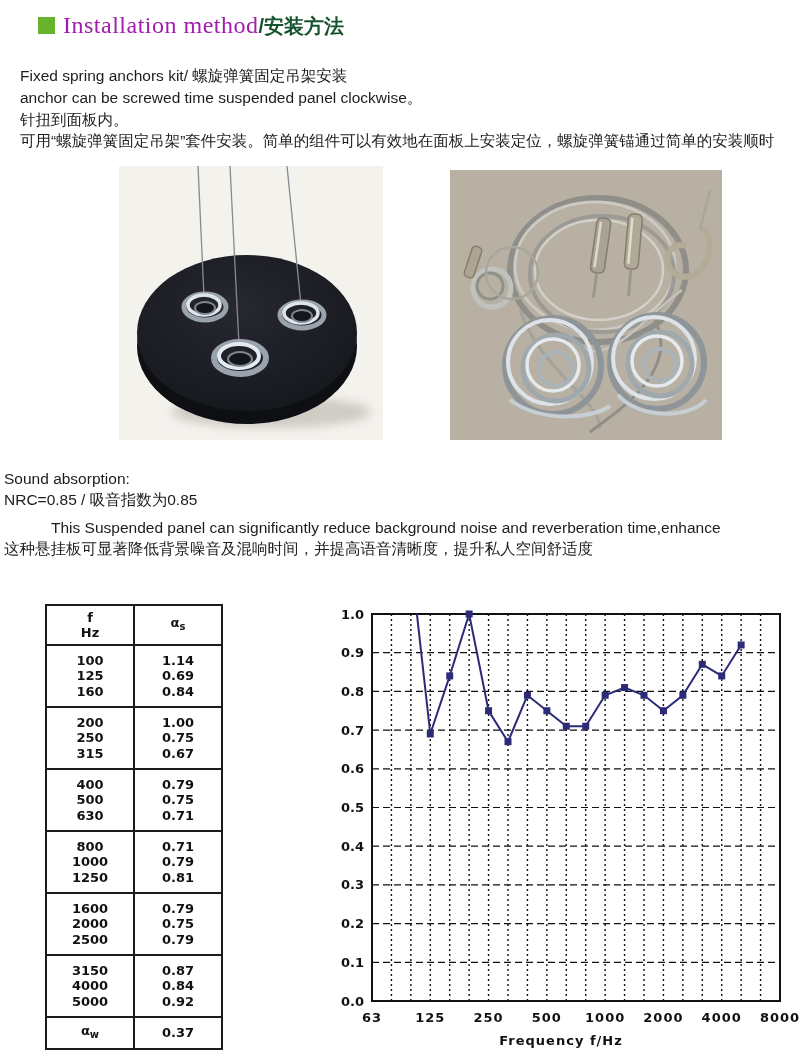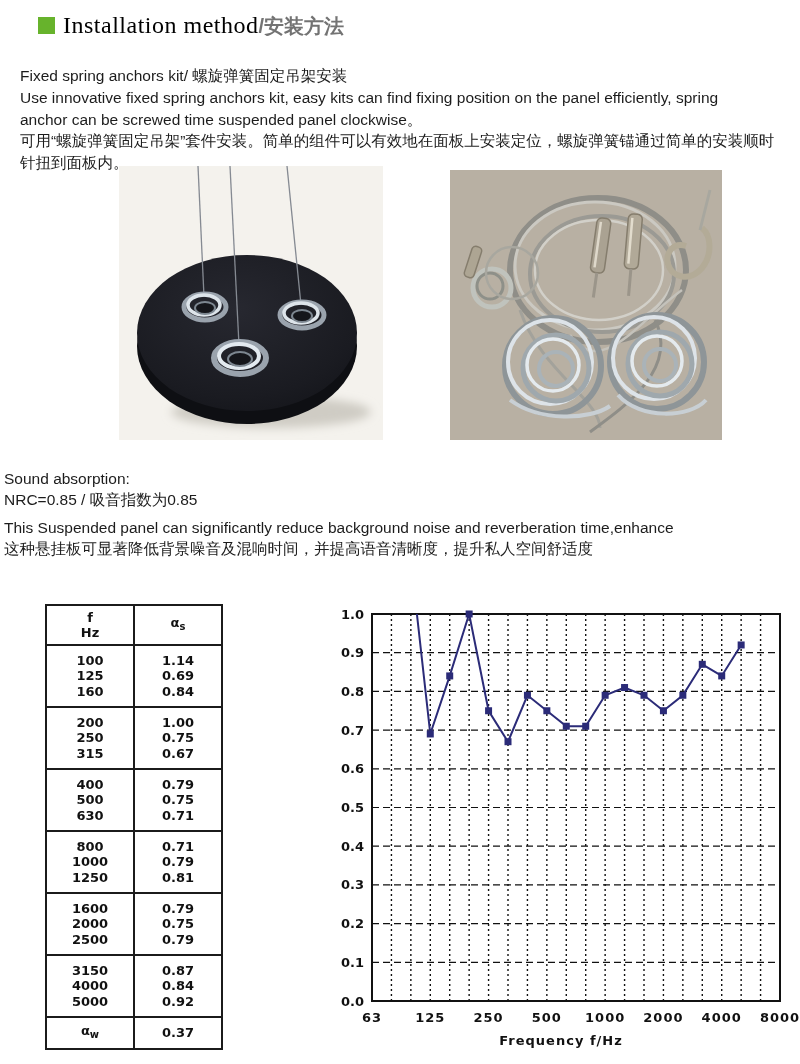--- a/index.html
+++ b/index.html
@@ -5,27 +5,27 @@
   html,body{margin:0;padding:0;}
   body{
     width:800px;height:1064px;background:#ffffff;position:relative;
     font-family:"Liberation Sans",sans-serif;color:#1c1c1c;overflow:hidden;
   }
   .page{position:absolute;inset:0;}
 
   
   .hdr{position:absolute;left:38px;top:12px;white-space:nowrap;}
   .hdr .sq{display:inline-block;width:17px;height:17px;background:#67b32c;vertical-align:-1px;margin-right:8px;}
-  .hdr .ten{font-family:"Liberation Serif",serif;font-size:24px;color:#000000;letter-spacing:0.5px;}
-  .hdr .tzh{font-size:20px;font-weight:bold;color:#737373;}
+  .hdr .ten{font-family:"Liberation Serif",serif;font-size:24px;color:#a21caf;letter-spacing:0.5px;}
+  .hdr .tzh{font-size:20px;font-weight:bold;color:#14532d;}
 
   
   .intro{position:absolute;left:20px;top:65px;width:770px;font-size:15.5px;line-height:21.8px;}
   .sound{position:absolute;left:4px;top:469px;width:770px;font-size:15.5px;line-height:20.6px;}
-  .sound .ln.gap{margin-top:8px;}
+  .sound .ln.gap{margin-top:8px;margin-left:47px;}
   .ln{white-space:nowrap;}
 
   
   .photoL{position:absolute;left:119px;top:166px;width:264px;height:274px;}
   .photoR{position:absolute;left:450px;top:170px;width:272px;height:270px;}
 
   
   table.abs{position:absolute;left:45px;top:604px;border-collapse:collapse;table-layout:fixed;
     font-family:"DejaVu Sans",sans-serif;font-weight:bold;font-size:13px;color:#111;}
   table.abs td{border:2px solid #1b1b1b;text-align:center;vertical-align:middle;width:86px;padding:0;line-height:15.5px;}
@@ -41,24 +41,23 @@
 <body>
 
 <div class="page">
 
   <div class="hdr">
     <span class="sq"></span><span class="ten">Installation method</span><span class="tzh">/安装方法</span>
   </div>
 
   <div class="intro" id="intro-block">
       <div class="ln">Fixed spring anchors kit/ 螺旋弹簧固定吊架安装</div>
-      <div class="ln">Use innovative fixed spring anchors kit, easy kits can find fixing position on the panel efficiently, spring</div>
       <div class="ln">anchor can be screwed time suspended panel clockwise。</div>
+      <div class="ln">针扭到面板内。</div>
       <div class="ln">可用“螺旋弹簧固定吊架”套件安装。简单的组件可以有效地在面板上安装定位，螺旋弹簧锚通过简单的安装顺时</div>
-      <div class="ln">针扭到面板内。</div>
     </div>
 
   <div class="photoL">
     <svg width="264" height="274" viewBox="0 0 264 274">
       <defs>
         <filter id="blur1" x="-40%" y="-40%" width="180%" height="180%">
             <feGaussianBlur stdDeviation="5"></feGaussianBlur>
           </filter>
         <radialGradient id="discg" cx="45%" cy="35%" r="80%">
           <stop offset="0%" stop-color="#272830"></stop>

